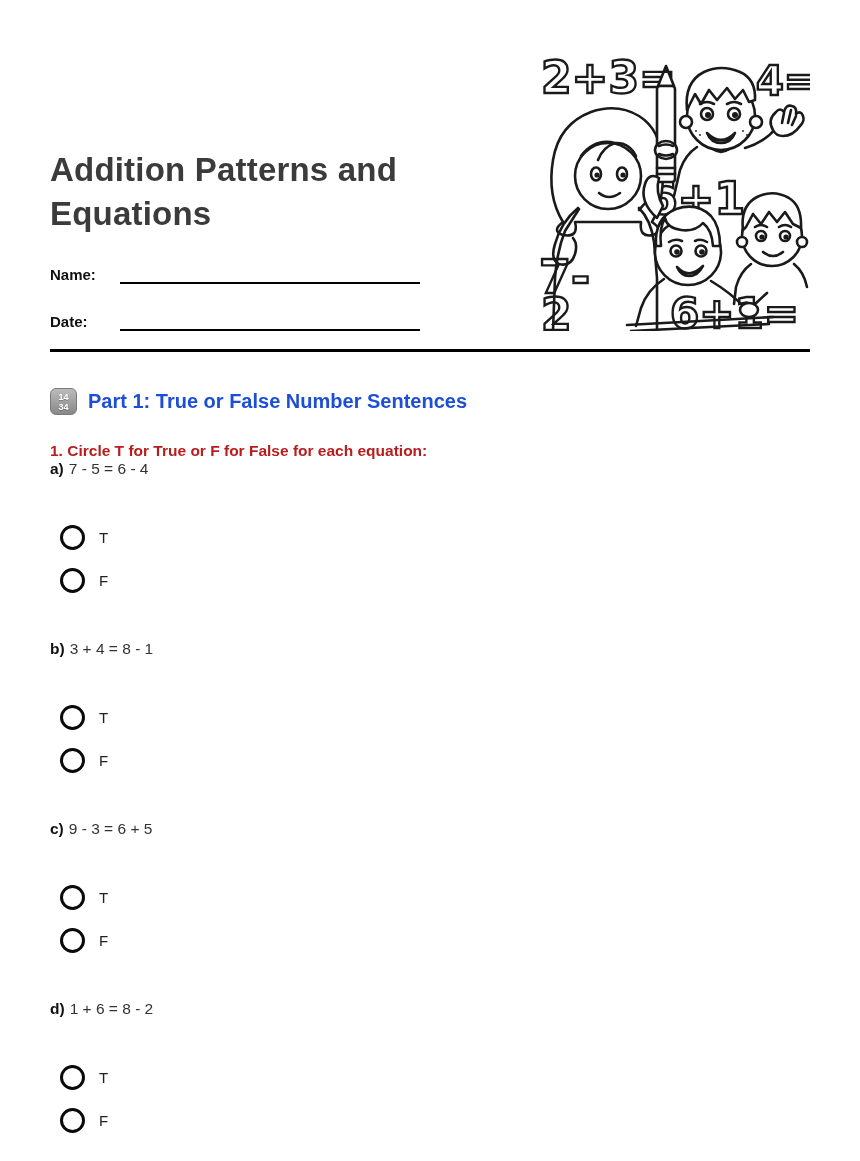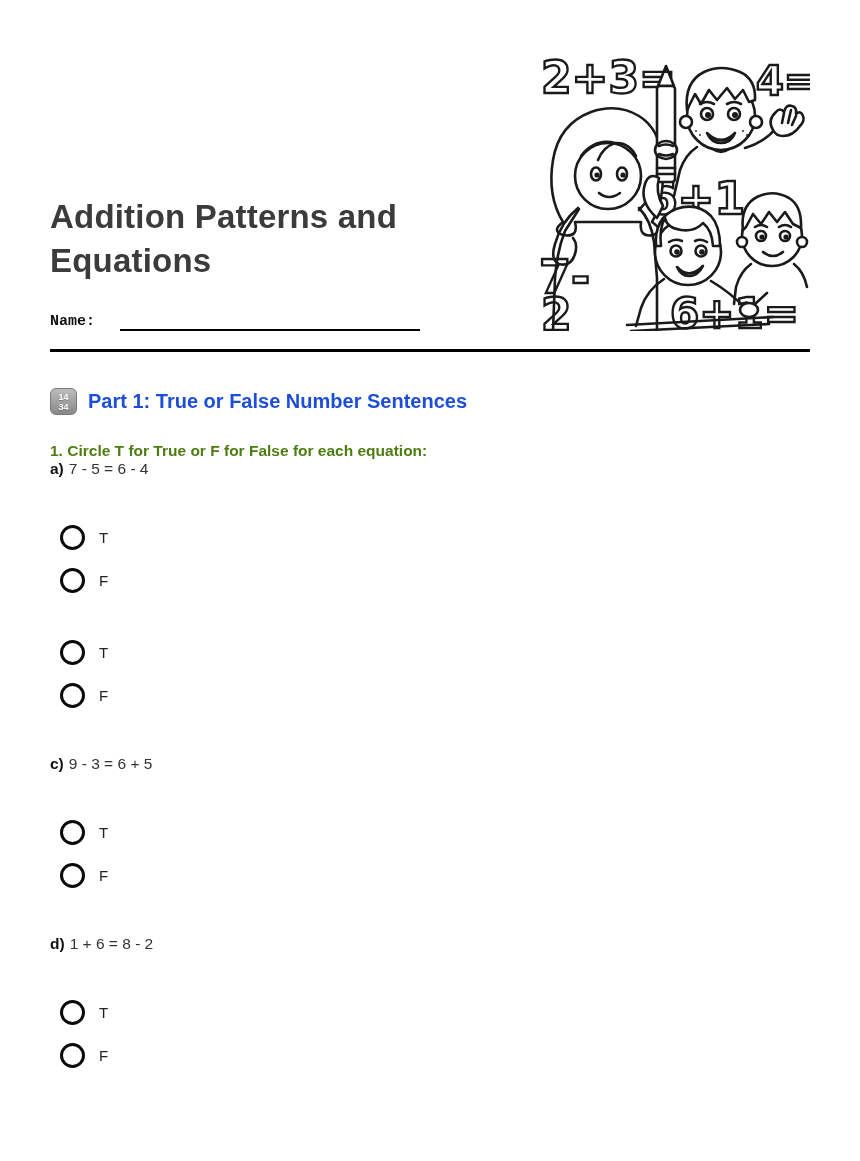--- a/index.html
+++ b/index.html
@@ -35,21 +35,20 @@
     align-items: flex-end;
     margin-top: 26px;
     height: 22px;
   }
   .field-label {
     font-size: 15px;
     font-weight: 700;
     color: #111111;
     width: 70px;
     padding-bottom: 1px;
-    font-family: Liberation Mono, monospace;
   }
   .field-line {
     width: 300px;
     border-bottom: 2px solid #000000;
     height: 20px;
   }
   .illustration {
     width: 275px;
     height: 285px;
     flex: 0 0 auto;
@@ -88,21 +87,21 @@
   }
   .section-heading-text {
     font-size: 20px;
     font-weight: 700;
     color: #1d4ed8;
   }
   .question-text {
     margin-top: 27px;
     font-size: 15.5px;
     font-weight: 700;
-    color: #4d7c0f;
+    color: #b91c1c;
   }
 
   
   .item { }
   .item + .item { margin-top: 47px; }
   .equation-line { font-size: 15.5px; color: #333333; height: 20px; }
   .item-label { font-weight: 700; color: #111111; margin-right: 5px; }
   .radio-group { margin-top: 45px; margin-left: 10px; }
   .radio-row {
     display: flex;
@@ -143,20 +142,24 @@
 
   <div class="header">
     <div class="header-left">
       <h1 class="page-title">Addition Patterns and Equations</h1>
 
       <div class="field-row">
         <span class="field-label">Name:</span>
         <span class="field-line"></span>
       </div>
 
+      <div class="field-row" style="margin-top:25px">
+        <span class="field-label">Date:</span>
+        <span class="field-line"></span>
+      </div>
     </div>
 
     <svg class="illustration" viewBox="0 0 275 285" aria-hidden="true">
 
       <text class="eq-text" x="6" y="47" font-size="44">2+3=</text>
       <text class="eq-text" x="221" y="49" font-size="40">4=</text>
       <text class="eq-text" x="112" y="168" font-size="44">6+1</text>
       <text class="eq-text" x="4" y="247" font-size="46">7-</text>
       <text class="eq-text" x="6" y="284" font-size="44">2</text>
       <text class="eq-text" x="135" y="282" font-size="42">6+1=</text>
@@ -262,20 +265,23 @@
         <span class="radio-label">T</span>
       </div>
       <div class="radio-row">
         <span class="radio-circle"></span>
         <span class="radio-label">F</span>
       </div>
     </div>
   </div>
 
   <div class="item">
+    <div class="equation-line">
+      <span class="item-label">b)</span><span>3 + 4 = 8 - 1</span>
+    </div>
     <div class="radio-group">
       <div class="radio-row">
         <span class="radio-circle"></span>
         <span class="radio-label">T</span>
       </div>
       <div class="radio-row">
         <span class="radio-circle"></span>
         <span class="radio-label">F</span>
       </div>
     </div>

